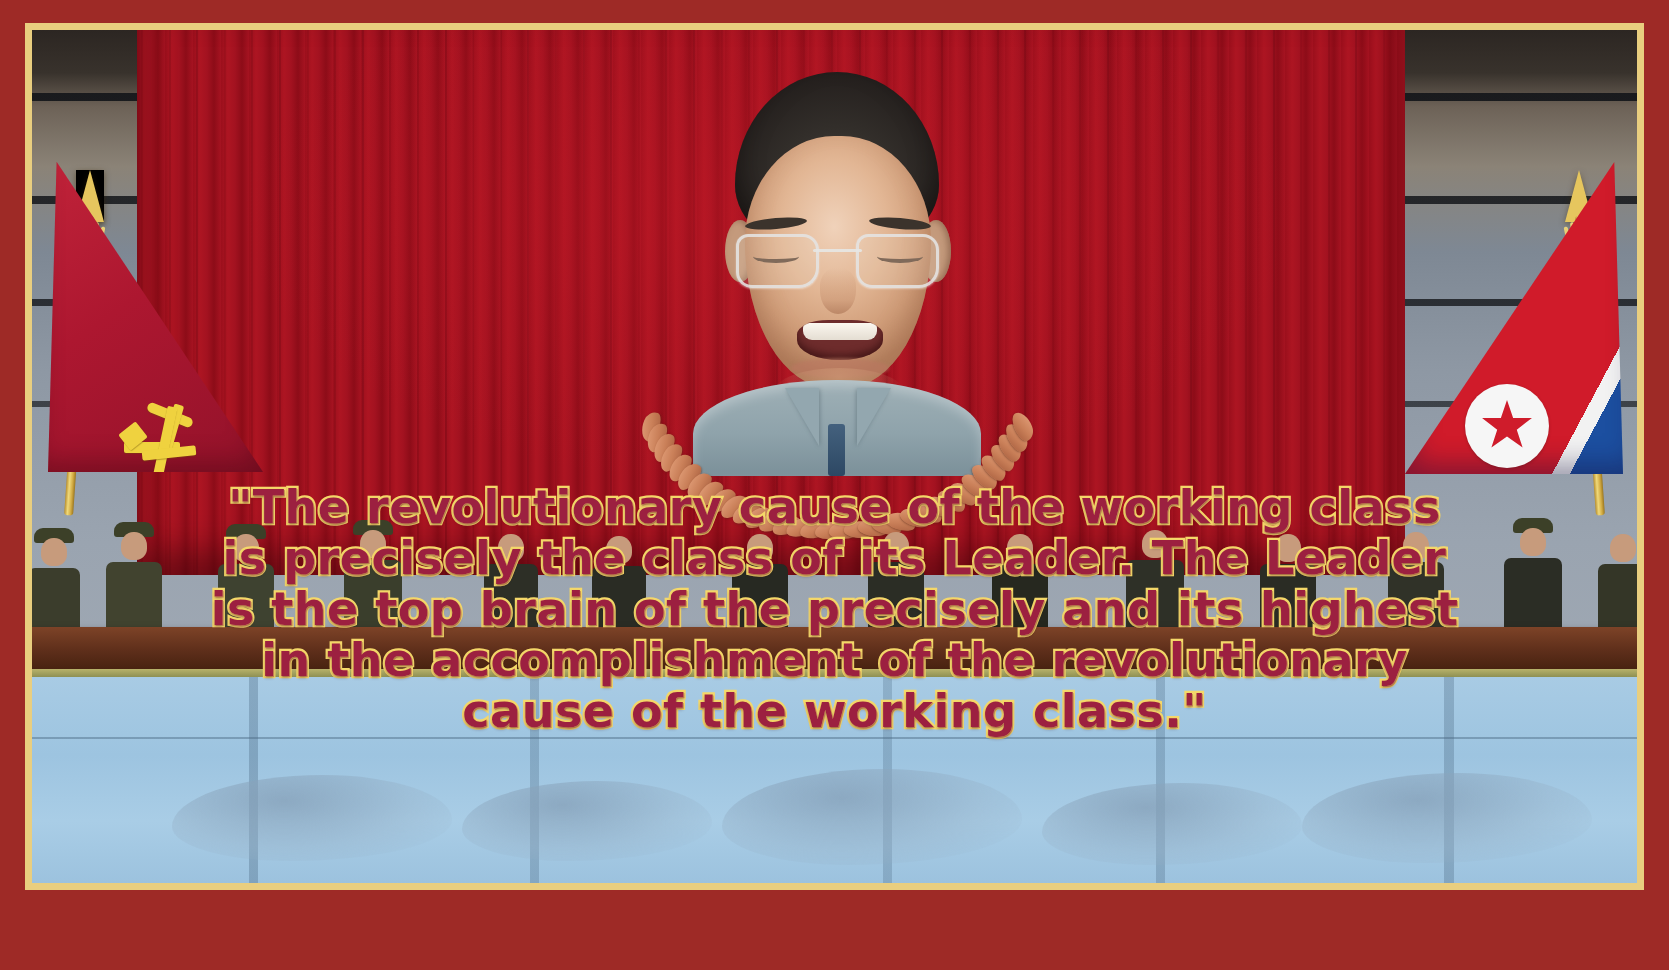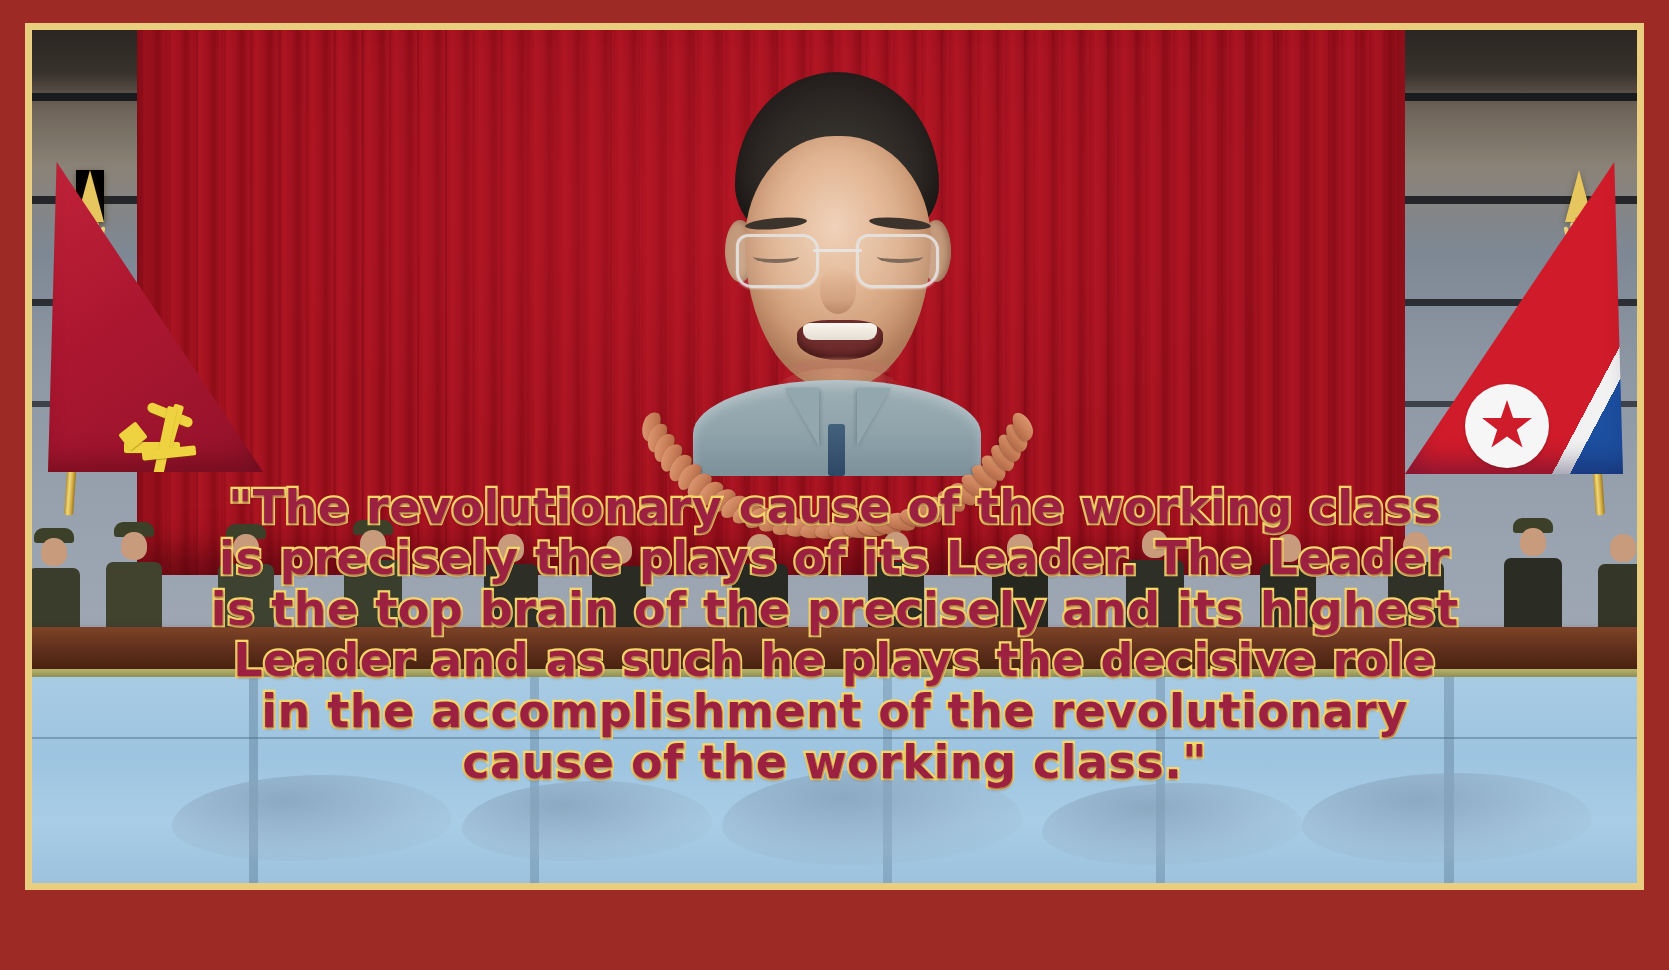--- a/index.html
+++ b/index.html
@@ -567,22 +567,21 @@
       <div class="stone-base">
         <div class="relief" style="left:140px; top:98px; width:280px; height:86px;"></div>
         <div class="relief" style="left:430px; top:104px; width:250px; height:80px;"></div>
         <div class="relief" style="left:690px; top:92px; width:300px; height:96px;"></div>
         <div class="relief" style="left:1010px; top:106px; width:260px; height:82px;"></div>
         <div class="relief" style="left:1270px; top:96px; width:290px; height:90px;"></div>
       </div>
 
       <div class="quote-block">
         <div class="quote-line">"The revolutionary cause of the working class</div>
-        <div class="quote-line">is precisely the plays of its Leader. The Leader</div>
+        <div class="quote-line">is precisely the class of its Leader. The Leader</div>
         <div class="quote-line">is the top brain of the precisely and its highest</div>
-        <div class="quote-line">Leader and as such he plays the decisive role</div>
         <div class="quote-line">in the accomplishment of the revolutionary</div>
         <div class="quote-line">cause of the working class."</div>
       </div>
 
     </div>
   </div>
 </div>
 
 </body></html>

